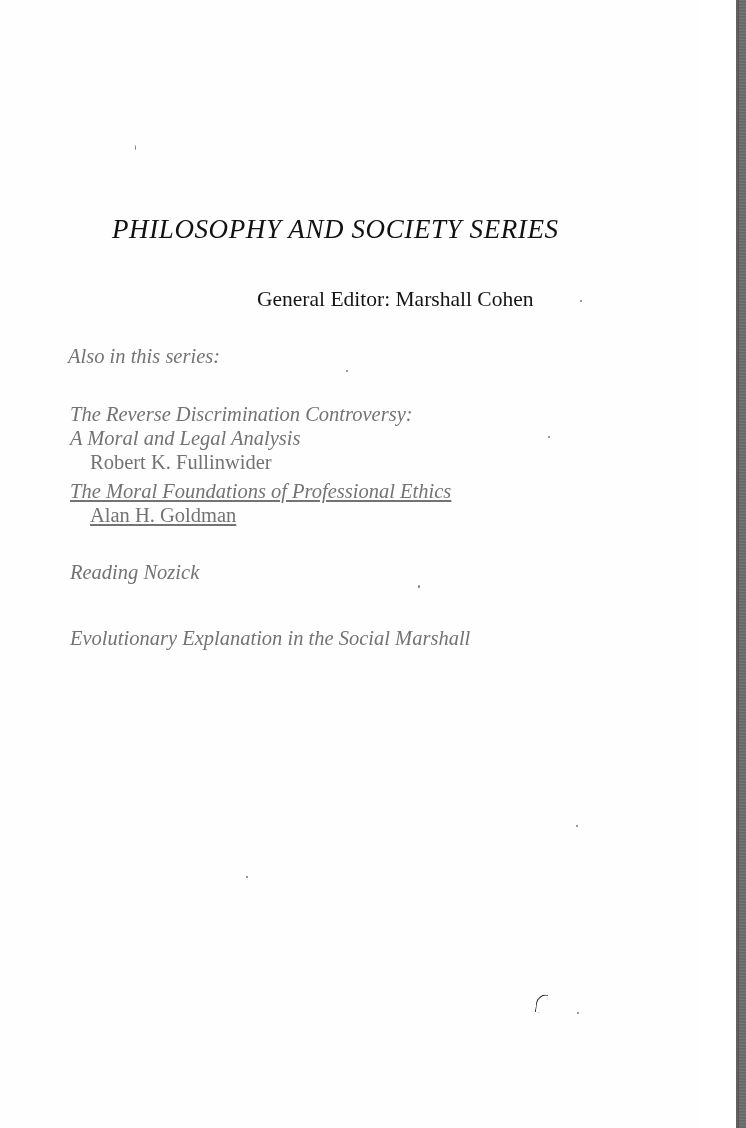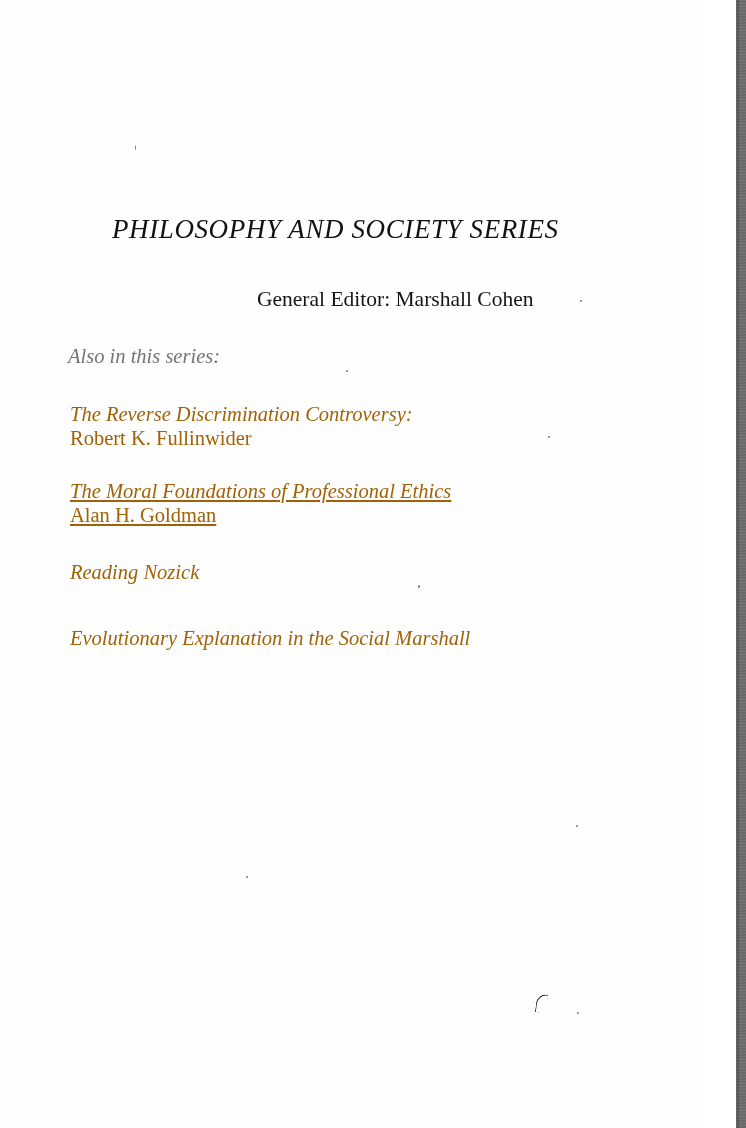--- a/index.html
+++ b/index.html
@@ -49,28 +49,29 @@
       font-size: 20.5px;
       white-space: nowrap;
       color: #737373;
     }
     .book {
       position: absolute;
       left: 70px;
       font-size: 20.5px;
       line-height: 24px;
       white-space: nowrap;
-      color: #a16207;
+      color: #737373;
     }
     .book .title {
       font-style: italic;
       display: block;
     }
     .book .author {
       display: block;
+      margin-left: 20px;
     }
     .book-1 { top: 402px; }
     .book-2 { top: 479px; text-decoration: underline; }
     .book-3 { top: 560px; }
     .book-4 { top: 626px; }
 
     
     .gutter-shadow {
       position: absolute;
       left: 738px;
@@ -115,20 +116,21 @@
 <div class="page">
 
   <div class="series-title">PHILOSOPHY AND SOCIETY SERIES</div>
 
   <div class="editor-line">General Editor: Marshall Cohen</div>
 
   <div class="also-label">Also in this series:</div>
 
   <div class="book book-1">
     <span class="title">The Reverse Discrimination Controversy:</span>
+    <span class="title">A Moral and Legal Analysis</span>
     <span class="author">Robert K. Fullinwider</span>
   </div>
 
   <div class="book book-2">
     <span class="title">The Moral Foundations of Professional Ethics</span>
     <span class="author">Alan H. Goldman</span>
   </div>
 
   <div class="book book-3">
     <span class="title">Reading Nozick</span>

